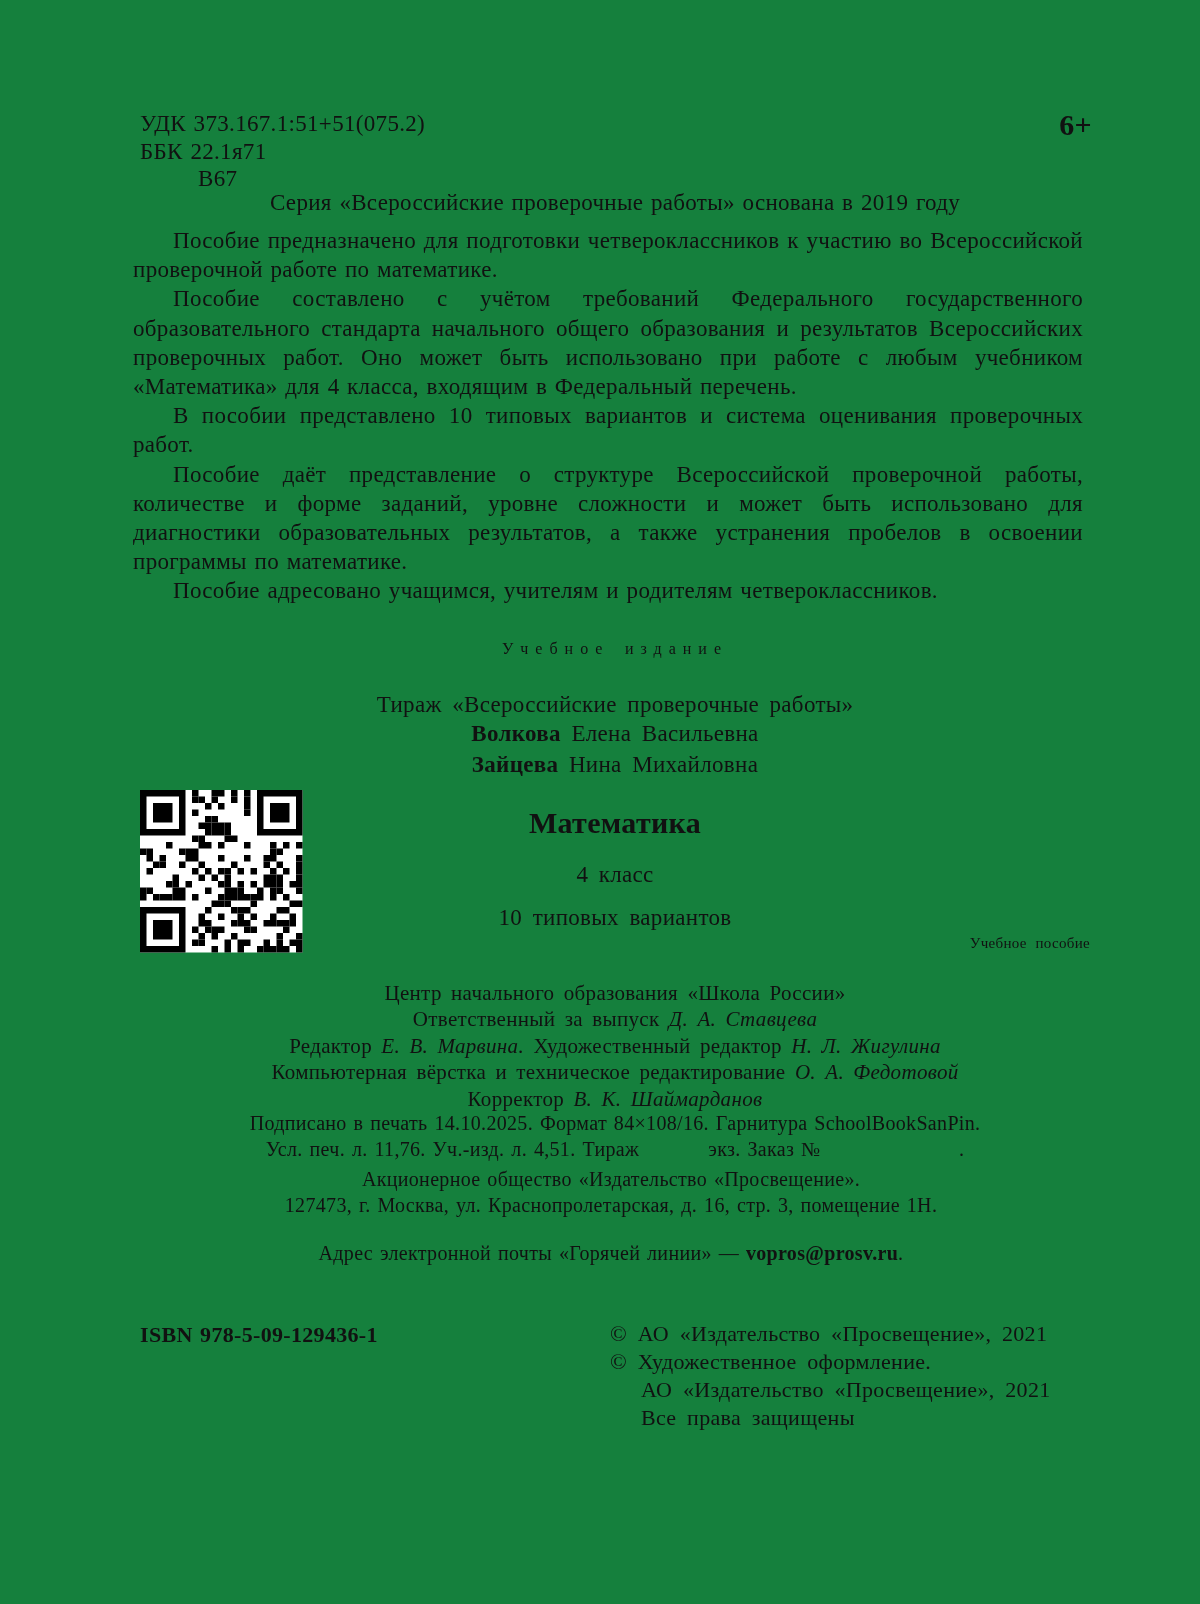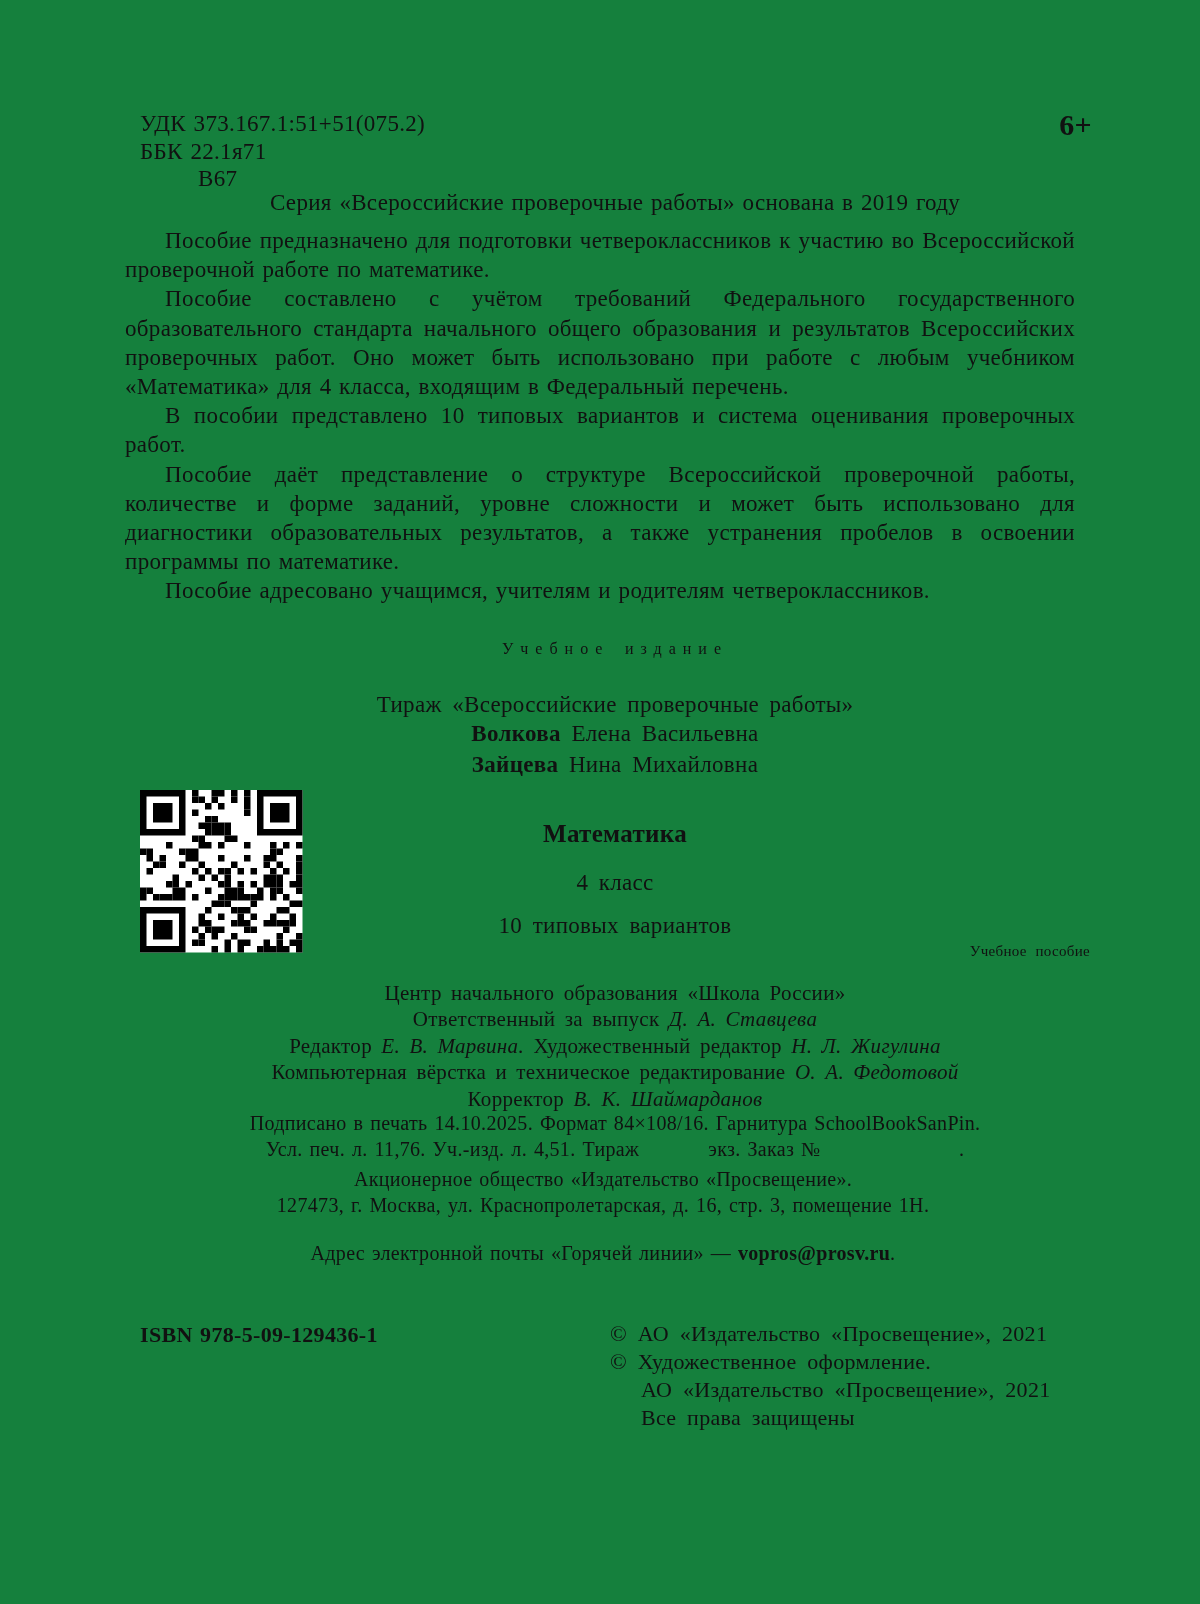--- a/index.html
+++ b/index.html
@@ -14,43 +14,43 @@
     word-spacing:0.10em;
     overflow:hidden;
   }
   
   .meta-block { position:absolute; top:110px; left:140px; font-size:23px; line-height:1.2; }
   .meta-block .code-line { margin-left:58px; }
   .age-badge { position:absolute; top:108px; right:108px; font-size:30px; font-weight:bold; }
   
   .series-note { position:absolute; top:190px; left:140px; width:950px; text-align:center; font-size:23px; }
   
-  .annotation { position:absolute; top:226px; left:125px; width:950px; font-size:23px; line-height:1.27; text-align:justify; }
+  .annotation { position:absolute; top:226px; left:133px; width:950px; font-size:23px; line-height:1.27; text-align:justify; }
   .annotation p { text-indent:40px; }
   
   .edition-block { position:absolute; top:640px; left:140px; width:950px; text-align:center; word-spacing:0.28em; }
   .edition-kind { font-size:16px; letter-spacing:7px; }
   .edition-series { font-size:23px; margin-top:34px; }
   .author-line { font-size:23px; line-height:1.35; }
   .author-line:first-of-type { margin-top:22px; }
   .author-surname { font-weight:bold; }
-  .book-title { font-size:25px; font-weight:bold; margin-top:40px; }
+  .book-title { font-size:30px; font-weight:bold; margin-top:26px; }
   .book-grade { font-size:23px; margin-top:22px; }
   .book-variants { font-size:23px; margin-top:17px; }
   .edition-type { font-size:15px; margin-top:4px;text-align:right; }
   
   .qr { position:absolute; top:790px; left:140px; width:163px; height:163px; }
   
   .credits { position:absolute; top:980px; left:140px; width:950px; text-align:center; font-size:21px; line-height:1.26; word-spacing:0.18em; }
   .credits .name { font-style:italic; }
   
   .print-info { position:absolute; top:1110px; left:140px; width:950px; text-align:center; font-size:20px; line-height:1.3; }
   .prewrap { white-space:pre-wrap; }
   
-  .publisher { position:absolute; top:1166px; left:128px; width:950px; text-align:center; font-size:20px; line-height:1.3; }
+  .publisher { position:absolute; top:1166px; left:136px; width:950px; text-align:center; font-size:20px; line-height:1.3; }
   .publisher .email-line { margin-top:22px; }
   .publisher .email { font-weight:bold; }
   
   .isbn { position:absolute; top:1322px; left:140px; font-size:22px; font-weight:bold; }
   .copyright { position:absolute; top:1320px; left:610px; font-size:22px; line-height:1.28; word-spacing:0.22em; }
   .copyright .indent { padding-left:31px; }
 </style>
 </head>
 <body>
 

